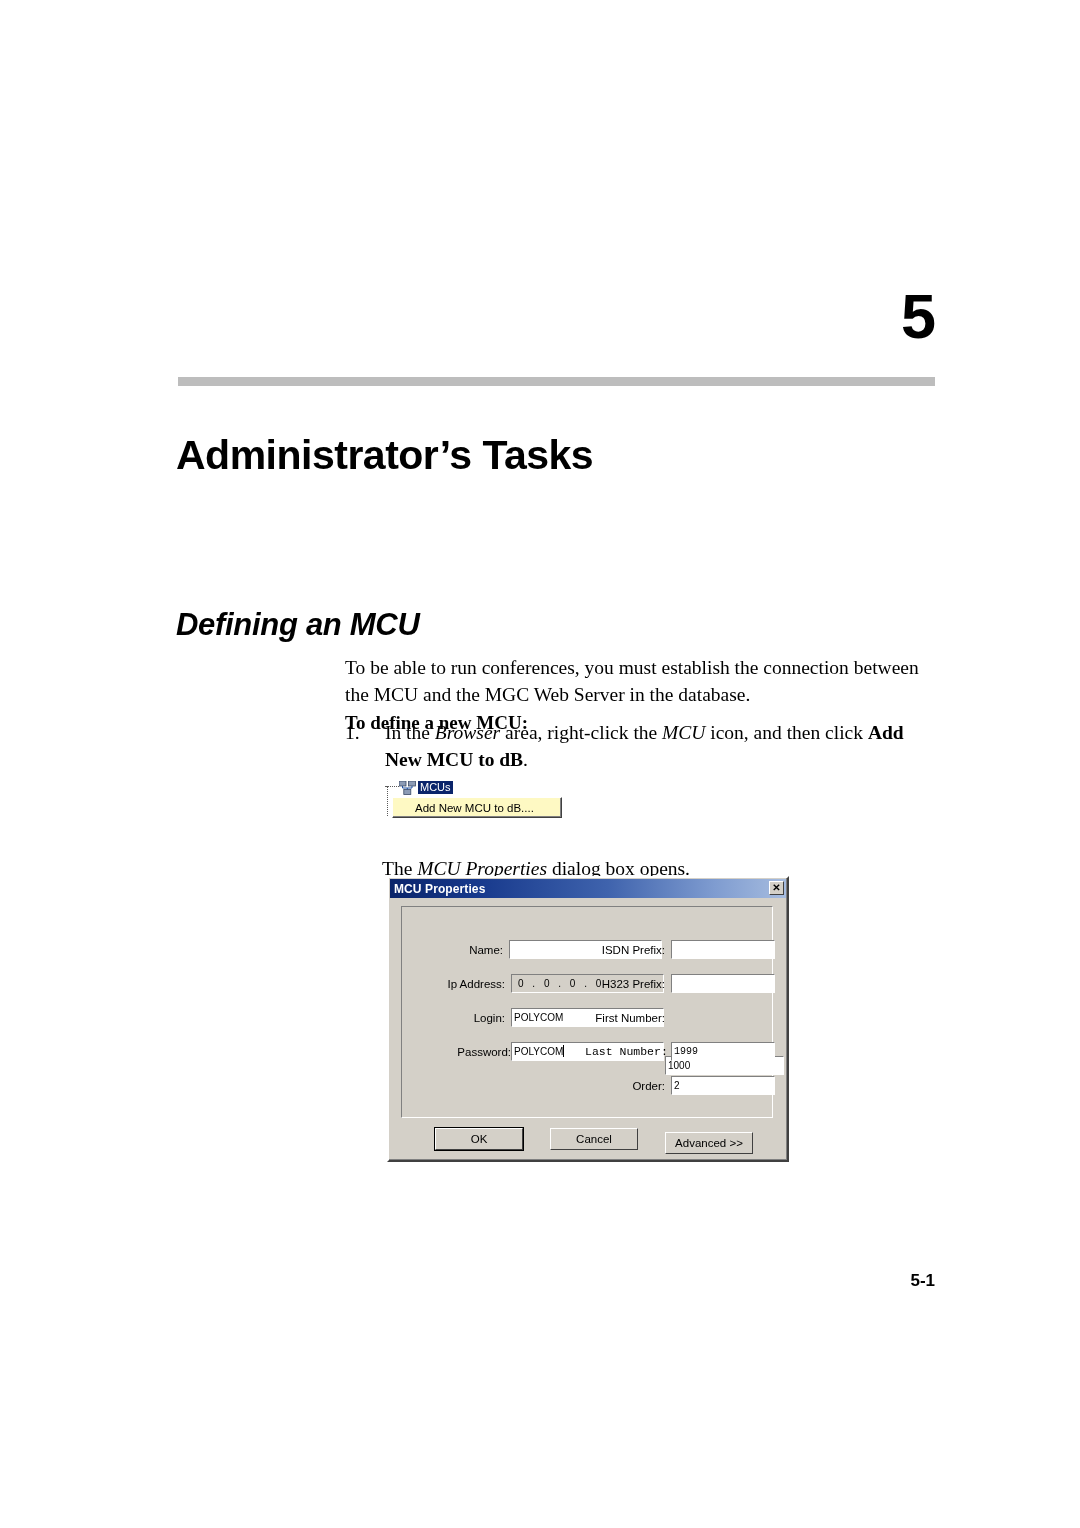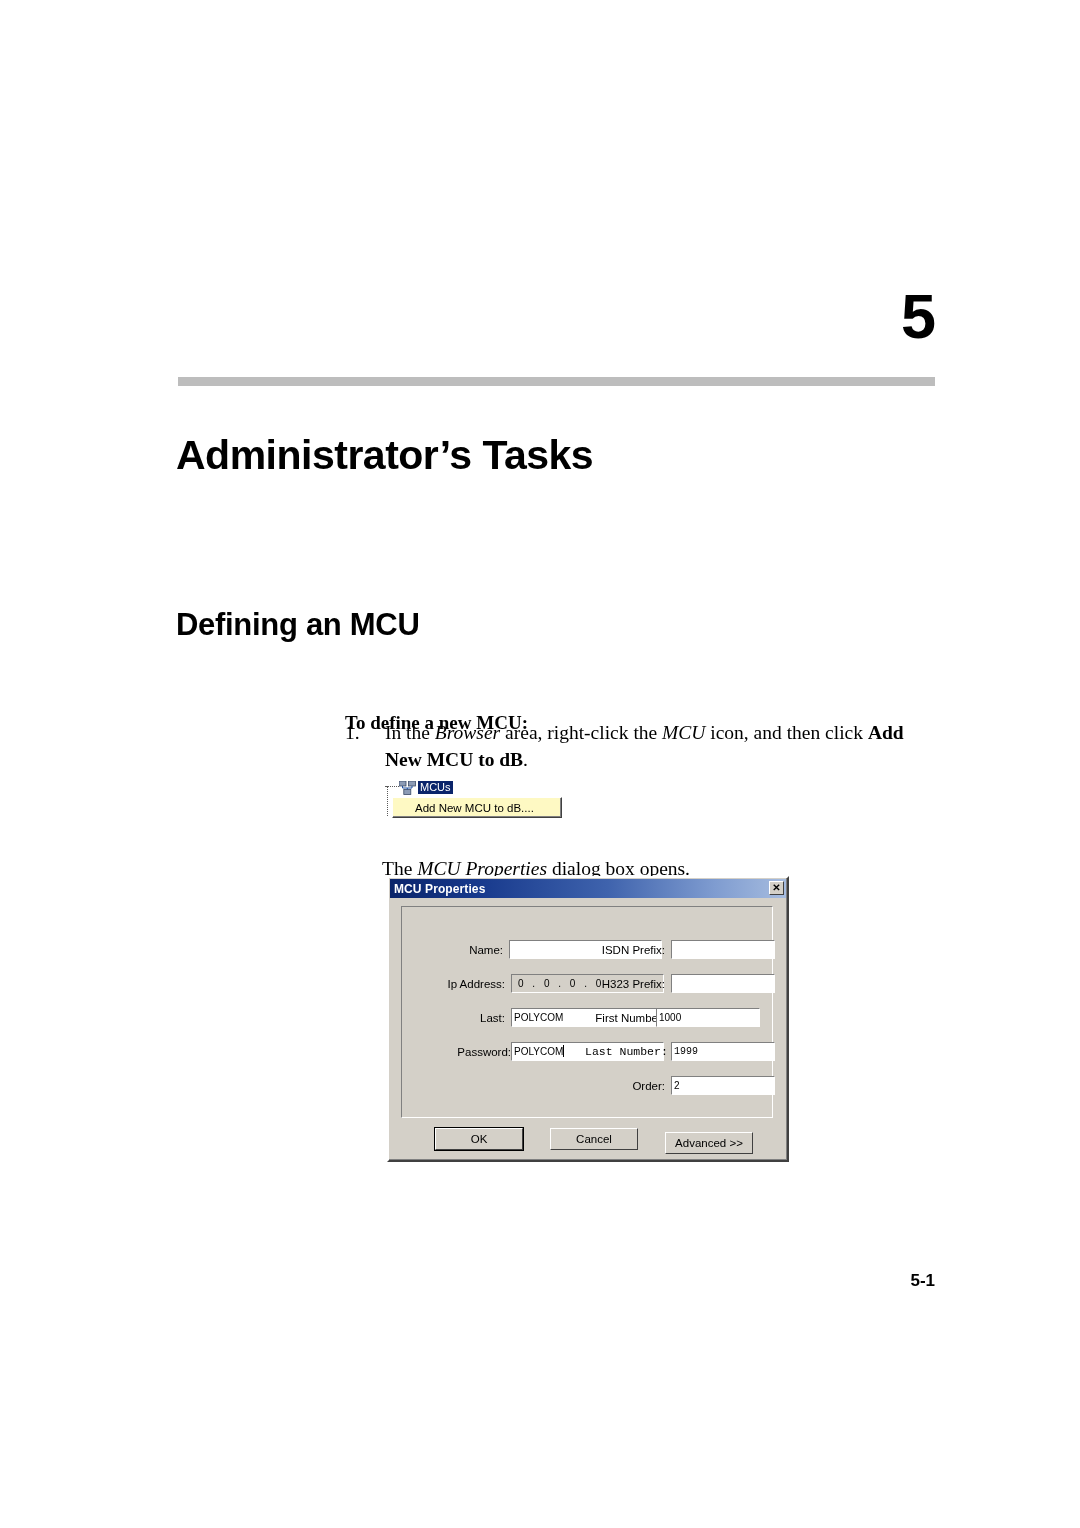--- a/index.html
+++ b/index.html
@@ -67,20 +67,21 @@
 
   .section-heading {
     position: absolute;
     left: 176px;
     top: 580px;
     font-family: "Liberation Sans", sans-serif;
     font-weight: bold;
     font-size: 31px;
     line-height: 38px;
     letter-spacing: -0.3px;
+    font-style: italic;
   }
 
   .para-run {
     position: absolute;
     left: 345px;
     top: 634px;
     width: 585px;
     font-size: 19.5px;
     line-height: 27px;
   }
@@ -359,20 +360,21 @@
 
   <div class="chapter-number">5</div>
 
   <div class="chapter-rule"></div>
 
   <h1 class="chapter-title">Administrator’s Tasks</h1>
 
 
   <h2 class="section-heading">Defining an MCU</h2>
 
+  <p class="para-run">To be able to run conferences, you must establish the connection between the MCU and the MGC Web Server in the database.</p>
 
   <p class="sub-heading">To define a new MCU:</p>
 
   <div class="step">
     <span class="step-num">1.</span>
     <span class="step-body"><span>In the </span><em class="it">Browser</em><span> area, right-click the </span><em class="it">MCU</em><span> icon, and then click </span><strong class="bd">Add New MCU to dB</strong><span>.</span></span>
   </div>
 
   <div class="tree-figure">
     <div class="tree-dots"></div>
@@ -409,42 +411,42 @@
       <span class="fld-label" style="left:0; width:86px;">Name:</span>
       <span class="fld-input" style="left:92px; width:153px;"></span>
     </div>
 
     <div class="fld" style="left:30px; top:96px; width:245px;">
       <span class="fld-label" style="left:0; width:86px;">Ip Address:</span>
       <span class="fld-input masked" style="left:92px; width:153px;">0 . 0 . 0 . 0</span>
     </div>
 
     <div class="fld" style="left:30px; top:130px; width:245px;">
-      <span class="fld-label" style="left:0; width:86px;">Last:</span>
+      <span class="fld-label" style="left:0; width:86px;">Login:</span>
       <span class="fld-input" style="left:92px; width:153px;">POLYCOM</span>
     </div>
 
     <div class="fld" style="left:30px; top:164px; width:245px;">
       <span class="fld-label" style="left:6px; width:86px;">Password:</span>
       <span class="fld-input" style="left:92px; width:153px;"><span>POLYCOM</span><span class="caret"></span></span>
     </div>
 
     <div class="fld" style="left:196px; top:62px; width:176px;">
       <span class="fld-label" style="left:0; width:80px;">ISDN Prefix:</span>
       <span class="fld-input" style="left:86px; width:104px;"></span>
     </div>
 
     <div class="fld" style="left:196px; top:96px; width:176px;">
       <span class="fld-label" style="left:0; width:80px;">H323 Prefix:</span>
       <span class="fld-input" style="left:86px; width:104px;"></span>
     </div>
 
     <div class="fld" style="left:196px; top:130px; width:176px;">
       <span class="fld-label" style="left:0; width:80px;">First Number:</span>
-      <span class="fld-input" style="left:71px; width:104px;">1000</span>
+      <span class="fld-input" style="left:80px; width:119px;margin-top:48px;">1000</span>
     </div>
 
     <div class="fld" style="left:196px; top:164px; width:176px;font-family:Liberation Mono, monospace;">
       <span class="fld-label" style="left:0; width:80px;">Last Number:</span>
       <span class="fld-input" style="left:86px; width:104px;">1999</span>
     </div>
 
     <div class="fld" style="left:196px; top:198px; width:176px;">
       <span class="fld-label" style="left:0; width:80px;">Order:</span>
       <span class="fld-input" style="left:86px; width:104px;">2</span>

